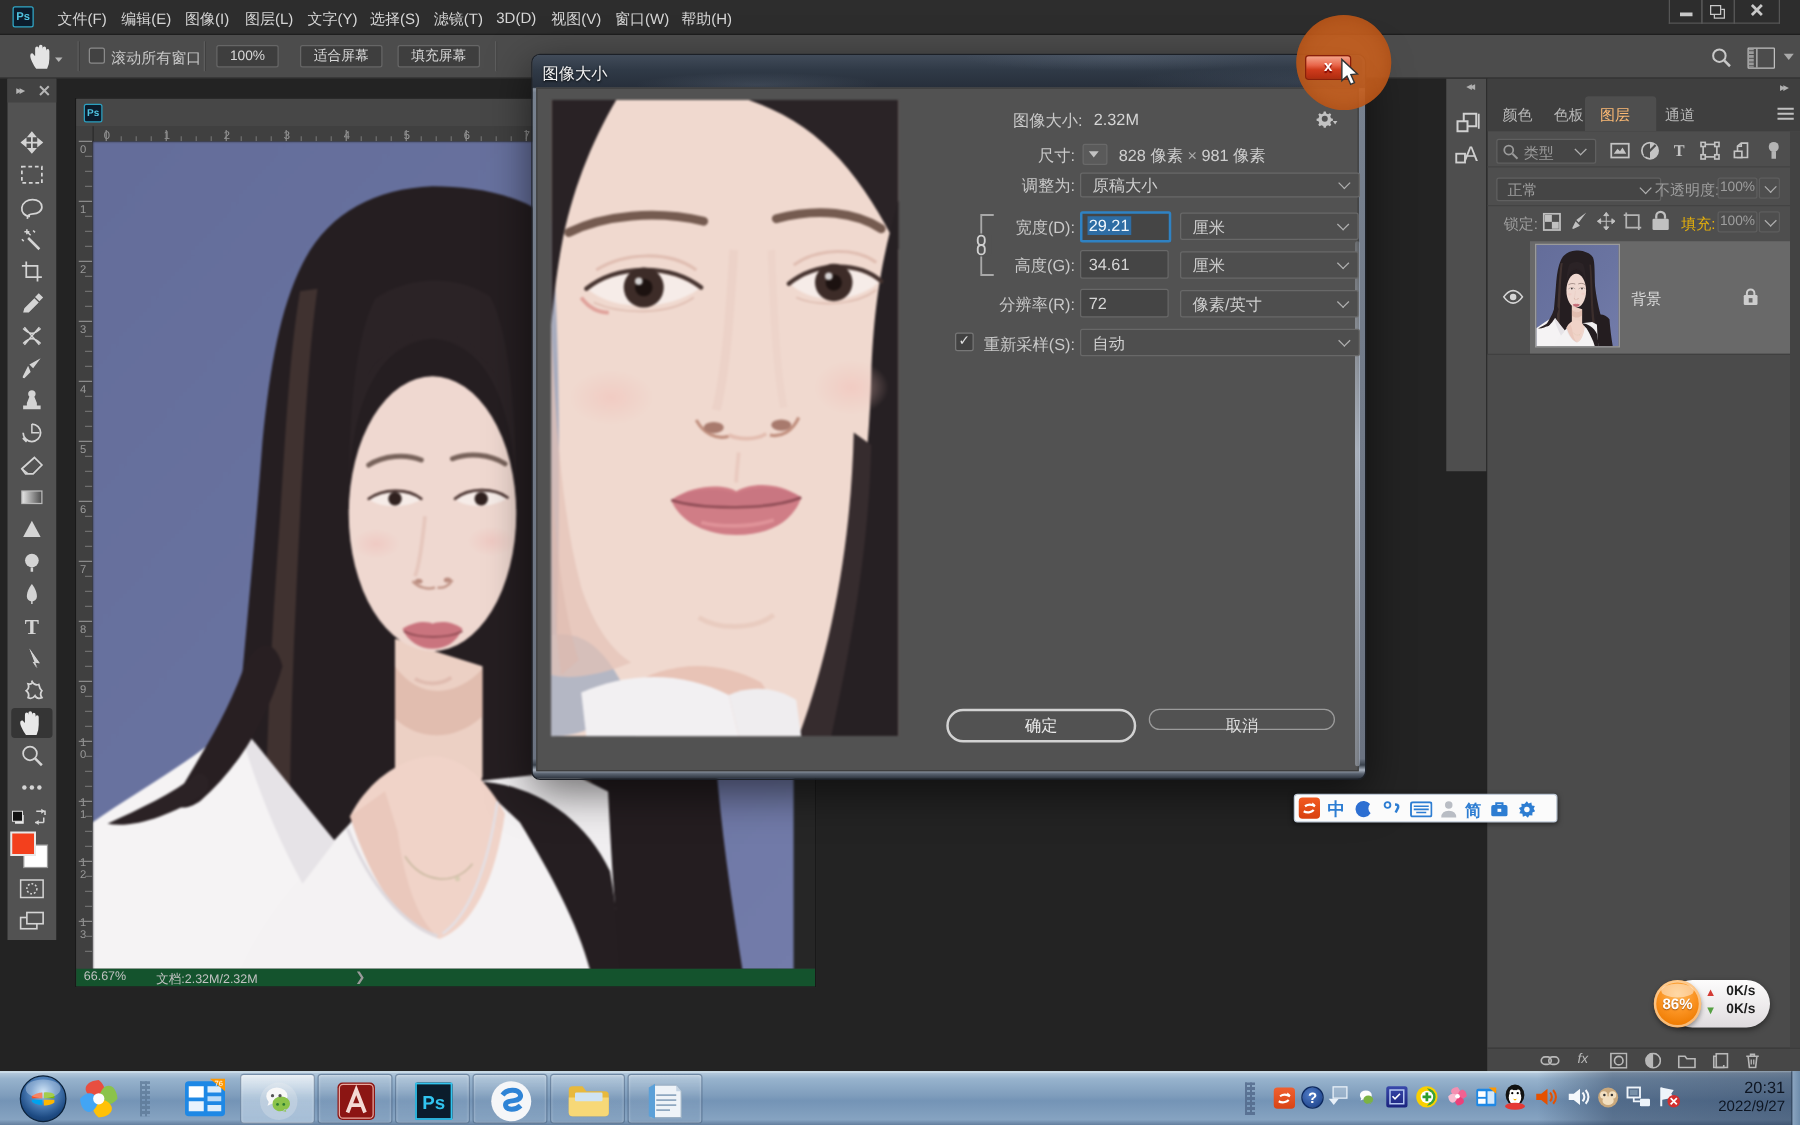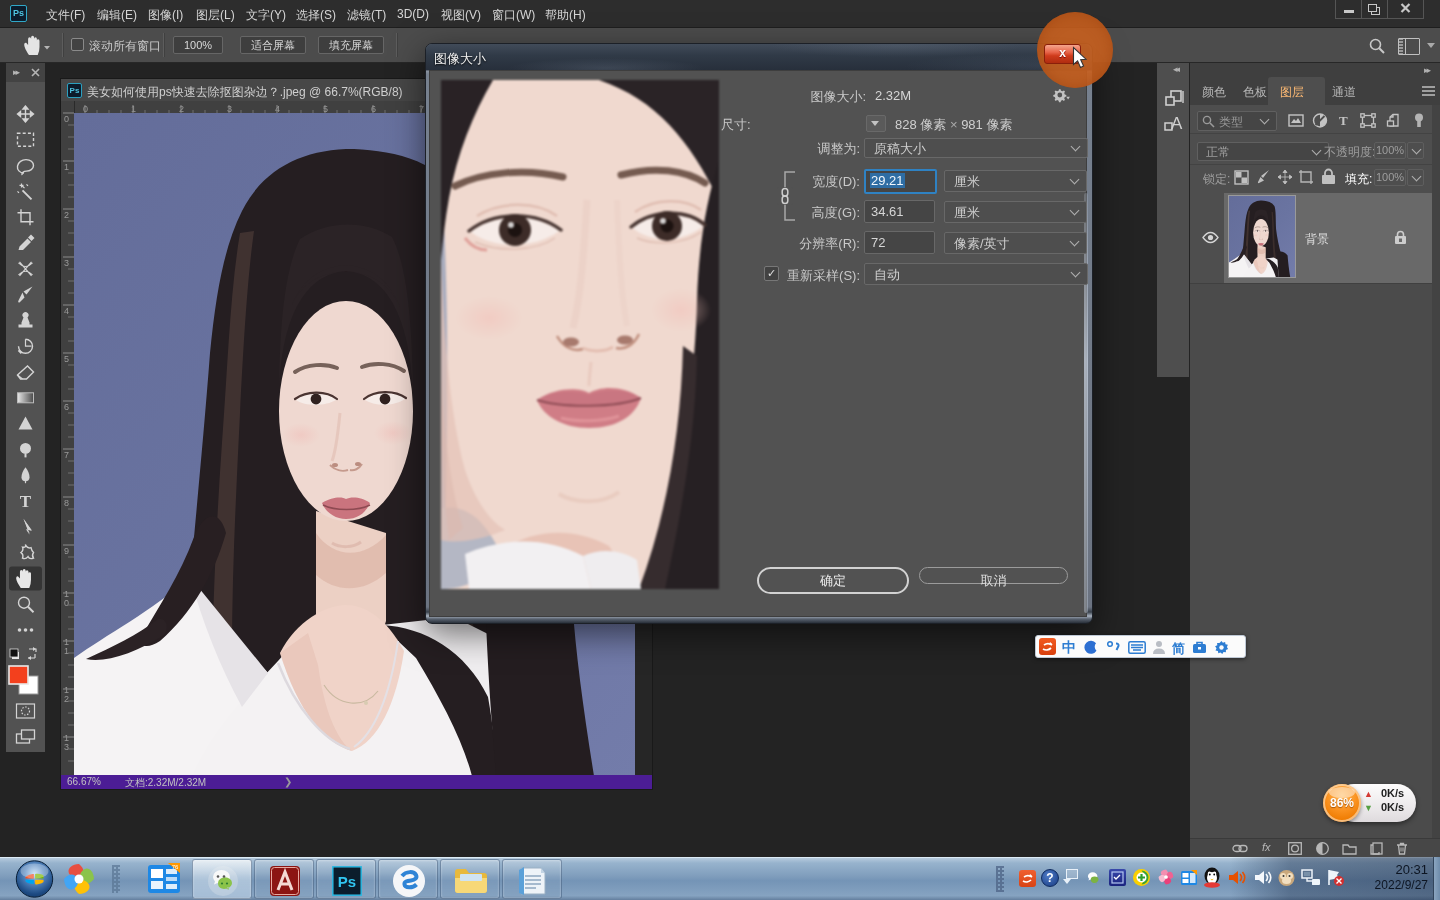--- a/index.html
+++ b/index.html
@@ -11,21 +11,21 @@
   #optbar{left:0;top:28px;width:1440px;height:34px;background:#4c4c4c;border-bottom:1px solid #272727;}
   .optbtn{position:absolute;top:8px;height:16px;background:#3e3e3e;border:1px solid #666;border-radius:2px;
           color:#d8d8d8;font-size:11px;text-align:center;line-height:16px;}
   .sep{position:absolute;top:5px;width:1px;height:24px;background:#5d5d5d;border-right:1px solid #404040;}
   #toolbar{left:6px;top:63px;width:39px;height:689px;background:#525252;}
   #docwin{left:60px;top:78px;width:593px;height:712px;background:#3f3f3f;border:1px solid #191919;box-sizing:border-box;}
   #doctitle{position:absolute;left:0;top:0;width:100%;height:22px;background:#474747;color:#cfcfcf;font-size:12px;}
   #hruler{position:absolute;left:13px;top:22px;right:0;height:12px;background:#404040;border-bottom:1px solid #2a2a2a;overflow:hidden;}
   #vruler{position:absolute;left:0;top:22px;width:13px;bottom:14px;background:#404040;border-right:1px solid #2a2a2a;overflow:hidden;}
   #canvas{position:absolute;left:13px;top:34px;right:0;bottom:14px;background:#262626;overflow:hidden;}
-  #docstatus{position:absolute;left:0;bottom:0;width:100%;height:14px;background:#4c1d95;color:#c2c2c2;font-size:10px;}
+  #docstatus{position:absolute;left:0;bottom:0;width:100%;height:14px;background:#14532d;color:#c2c2c2;font-size:10px;}
   #dialog{left:425px;top:43px;width:666px;height:579px;}
   .pddl{background:#4e4e4e;border:1px solid #686868;border-radius:2px;color:#cfcfcf;padding-left:12px;}
   .pinput{background:#454545;border:1px solid #686868;border-radius:2px;color:#d6d6d6;}
   .ddarr{position:absolute;right:8px;top:50%;margin-top:-5px;width:6px;height:6px;
          border-right:1.6px solid #b0b0b0;border-bottom:1.6px solid #b0b0b0;transform:rotate(45deg);}
   #taskbar{left:0;top:857px;width:1440px;height:43px;
      background:linear-gradient(180deg,#bccfe0 0%,#97b3cd 14%,#7f9dbc 45%,#7494b6 55%,#86a3c1 90%,#647f9e 100%);}
   .tbtn{position:absolute;top:2px;width:60px;height:40px;border:1px solid rgba(70,95,125,.55);border-radius:3px;
         box-sizing:border-box;background:linear-gradient(180deg,rgba(255,255,255,.25),rgba(255,255,255,.06) 45%,rgba(120,150,180,.12));
         box-shadow:inset 0 0 2px rgba(255,255,255,.5);}
@@ -211,21 +211,20 @@
 
       <g transform="translate(19.5,653)">
           <rect x="-9" y="-3" width="13" height="9" stroke-width="1.3"></rect>
           <rect x="-4" y="-7" width="13" height="9" fill="#525252" stroke-width="1.3"></rect>
         </g>
     </svg>
   </div>
   <div id="docwin" class="abs">
     <div id="doctitle">
       <div class="abs" style="left:6px;top:4px;width:13px;height:13px;background:#0c1c2c;border:1px solid #2ba0c0;border-radius:2px;color:#4fc3e0;font-size:8px;font-weight:bold;text-align:center;line-height:13px;">Ps</div>
-      <span class="abs" style="left:26px;top:5px;">美女如何使用ps快速去除抠图杂边？.jpeg @ 66.7%(RGB/8)</span>
     </div>
     <div id="hruler">
       <svg width="580" height="12">
         <g fill="#999" font-size="9" font-family="Liberation Sans">
           <text x="9" y="9">0</text>
             <text x="57" y="9">1</text>
             <text x="105" y="9">2</text>
             <text x="153" y="9">3</text>
             <text x="201" y="9">4</text>
             <text x="249" y="9">5</text>
@@ -435,21 +434,21 @@
           <path d="M0-7V7M-7 0H7M0-7l-2 2.5h4zM0 7l-2-2.5h4zM-7 0l2.5-2v4zM7 0l-2.5-2v4z" fill="#c0c0c0" stroke="#c0c0c0" stroke-width=".8"></path>
         </g>
       </svg>
     <svg class="abs" style="left:108px;top:106px;" width="16" height="16" fill="none" stroke="#c0c0c0" stroke-width="1.4">
         <path d="M3 1v12h12M1 3h12v12" opacity=".9"></path>
       </svg>
     <svg class="abs" style="left:131px;top:105px;" width="15" height="17">
         <rect x="1" y="7" width="13" height="9" rx="1" fill="#c0c0c0"></rect>
         <path d="M4 7V5a3.5 3.5 0 0 1 7 0v2" fill="none" stroke="#c0c0c0" stroke-width="1.8"></path>
       </svg>
-    <span class="abs" style="left:155px;top:108px;color:#ffffff;">填充:</span>
+    <span class="abs" style="left:155px;top:108px;color:#eab308;">填充:</span>
     <div class="abs" style="left:184px;top:106px;width:30px;height:15px;border:1px solid #5e5e5e;border-radius:2px;color:#9e9e9e;font-size:11px;text-align:center;line-height:15px;">100%</div>
     <div class="abs" style="left:217px;top:106px;width:15px;height:15px;border:1px solid #5e5e5e;border-radius:2px;">
         <span class="ddarr" style="right:3px;border-top-color:#8a8a8a;"></span>
       </div>
 
     <div class="abs" style="left:34px;top:130px;width:216px;height:90px;background:#696969;"></div>
     <svg class="abs" style="left:12px;top:168px;" width="17" height="13" viewBox="0 0 17 13">
         <path d="M1 6.5C3.5 3 6 1.5 8.5 1.5S13.5 3 16 6.5C13.5 10 11 11.5 8.5 11.5S3.5 10 1 6.5Z" fill="none" stroke="#d5d5d5" stroke-width="1.3"></path>
         <circle cx="8.5" cy="6.5" r="2.6" fill="#d5d5d5"></circle>
       </svg>
@@ -581,21 +580,21 @@
     </svg>
 
     <div class="abs" style="left:0;top:0;width:666px;height:579px;font-size:13px;color:#c9c9c9;">
       <span class="abs" style="left:296px;top:45px;width:145px;text-align:right;">图像大小:</span>
       <span class="abs" style="left:450px;top:45px;color:#d6d6d6;">2.32M</span>
       <svg class="abs" style="left:626px;top:44px;" width="22" height="16" viewBox="0 0 22 16">
           <path d="M8 2.2a6 6 0 0 1 1.6 0l.4 1.5 1.5.6 1.4-.8 1.1 1.1-.8 1.4.6 1.5 1.5.4a6 6 0 0 1 0 1.6l-1.5.4-.6 1.5.8 1.4-1.1 1.1-1.4-.8-1.5.6-.4 1.5a6 6 0 0 1-1.6 0l-.4-1.5-1.5-.6-1.4.8-1.1-1.1.8-1.4-.6-1.5-1.5-.4a6 6 0 0 1 0-1.6l1.5-.4.6-1.5-.8-1.4 1.1-1.1 1.4.8 1.5-.6z" fill="#c2c2c2"></path>
           <circle cx="8.8" cy="8" r="2.4" fill="#525252"></circle>
           <path d="M17 12l4 0-2 3z" fill="#c2c2c2" transform="translate(0,-1) scale(.9)"></path>
         </svg>
-      <span class="abs" style="left:296px;top:73px;width:139px;">尺寸:</span>
+      <span class="abs" style="left:296px;top:73px;width:139px;text-align:right;">尺寸:</span>
       <div class="abs" style="left:441px;top:72px;width:18px;height:15px;background:#5a5a5a;border:1px solid #696969;border-radius:2px;">
         <div class="abs" style="left:4px;top:5px;width:0;height:0;border-left:4.5px solid transparent;border-right:4.5px solid transparent;border-top:5px solid #c2c2c2;"></div>
       </div>
       <span class="abs" style="left:470px;top:73px;color:#cfcfcf;">828 像素 <span style="color:#aaa;">×</span> 981 像素</span>
       <span class="abs" style="left:296px;top:97px;width:139px;text-align:right;">调整为:</span>
       <div class="abs pddl" style="left:439px;top:95px;width:210px;height:18px;">
         <span class="abs" style="left:9px;top:1px;">原稿大小</span>
         <span class="ddarr"></span>
       </div>
       <span class="abs" style="left:296px;top:130px;width:139px;text-align:right;">宽度(D):</span>

